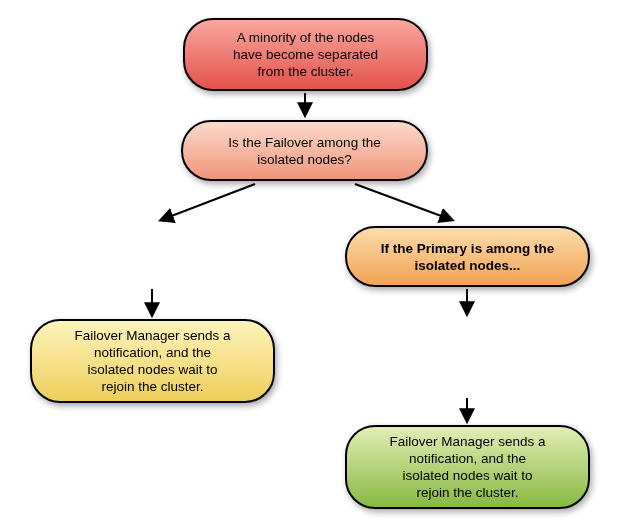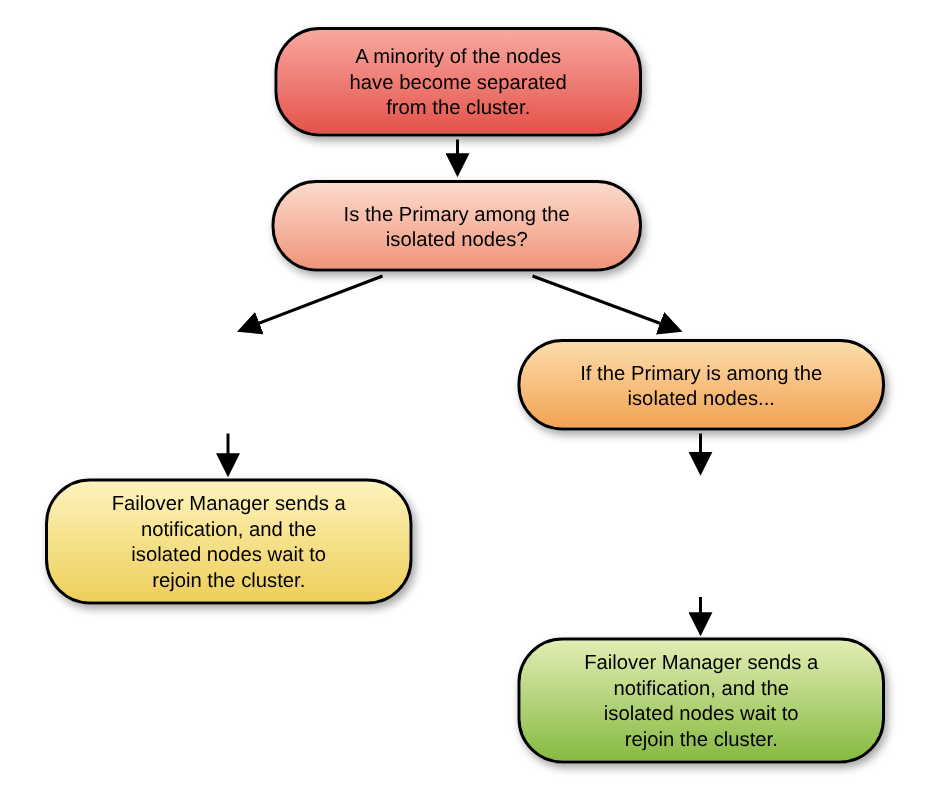--- a/index.html
+++ b/index.html
@@ -61,26 +61,26 @@
     <line x1="467" y1="398" x2="467" y2="421" stroke="#000000" stroke-width="2" marker-end="url(#arrowhead)"></line>
   </svg>
 
   <div class="node" style="left: 183px; top: 18px; width: 245px; height: 73px; background: linear-gradient(rgb(248, 168, 159), rgb(228, 82, 74)); border-color: rgb(0, 0, 0);">
     <span class="node-text">A minority of the nodes
 have become separated
 from the cluster.</span>
   </div>
 
   <div class="node" style="left: 181px; top: 120px; width: 247px; height: 61px; background: linear-gradient(rgb(252, 218, 204), rgb(239, 149, 122)); border-color: rgb(0, 0, 0);">
-    <span class="node-text">Is the Primary among the
+    <span class="node-text">Is the Failover among the
 isolated nodes?</span>
   </div>
 
 
-  <div class="node" style="left: 345px; top: 226px; width: 245px; height: 61px; background: linear-gradient(rgb(252, 220, 171), rgb(242, 163, 85)); border-color: rgb(0, 0, 0);">
+  <div class="node" style="left: 345px; top: 226px; width: 245px; height: 61px; background: linear-gradient(rgb(252, 220, 171), rgb(242, 163, 85)); border-color: rgb(0, 0, 0); font-weight: bold;">
     <span class="node-text">If the Primary is among the
 isolated nodes...</span>
   </div>
 
   <div class="node" style="left: 30px; top: 319px; width: 245px; height: 84px; background: linear-gradient(rgb(253, 243, 188), rgb(238, 207, 90)); border-color: rgb(0, 0, 0);">
     <span class="node-text">Failover Manager sends a
 notification, and the
 isolated nodes wait to
 rejoin the cluster.</span>
   </div>

